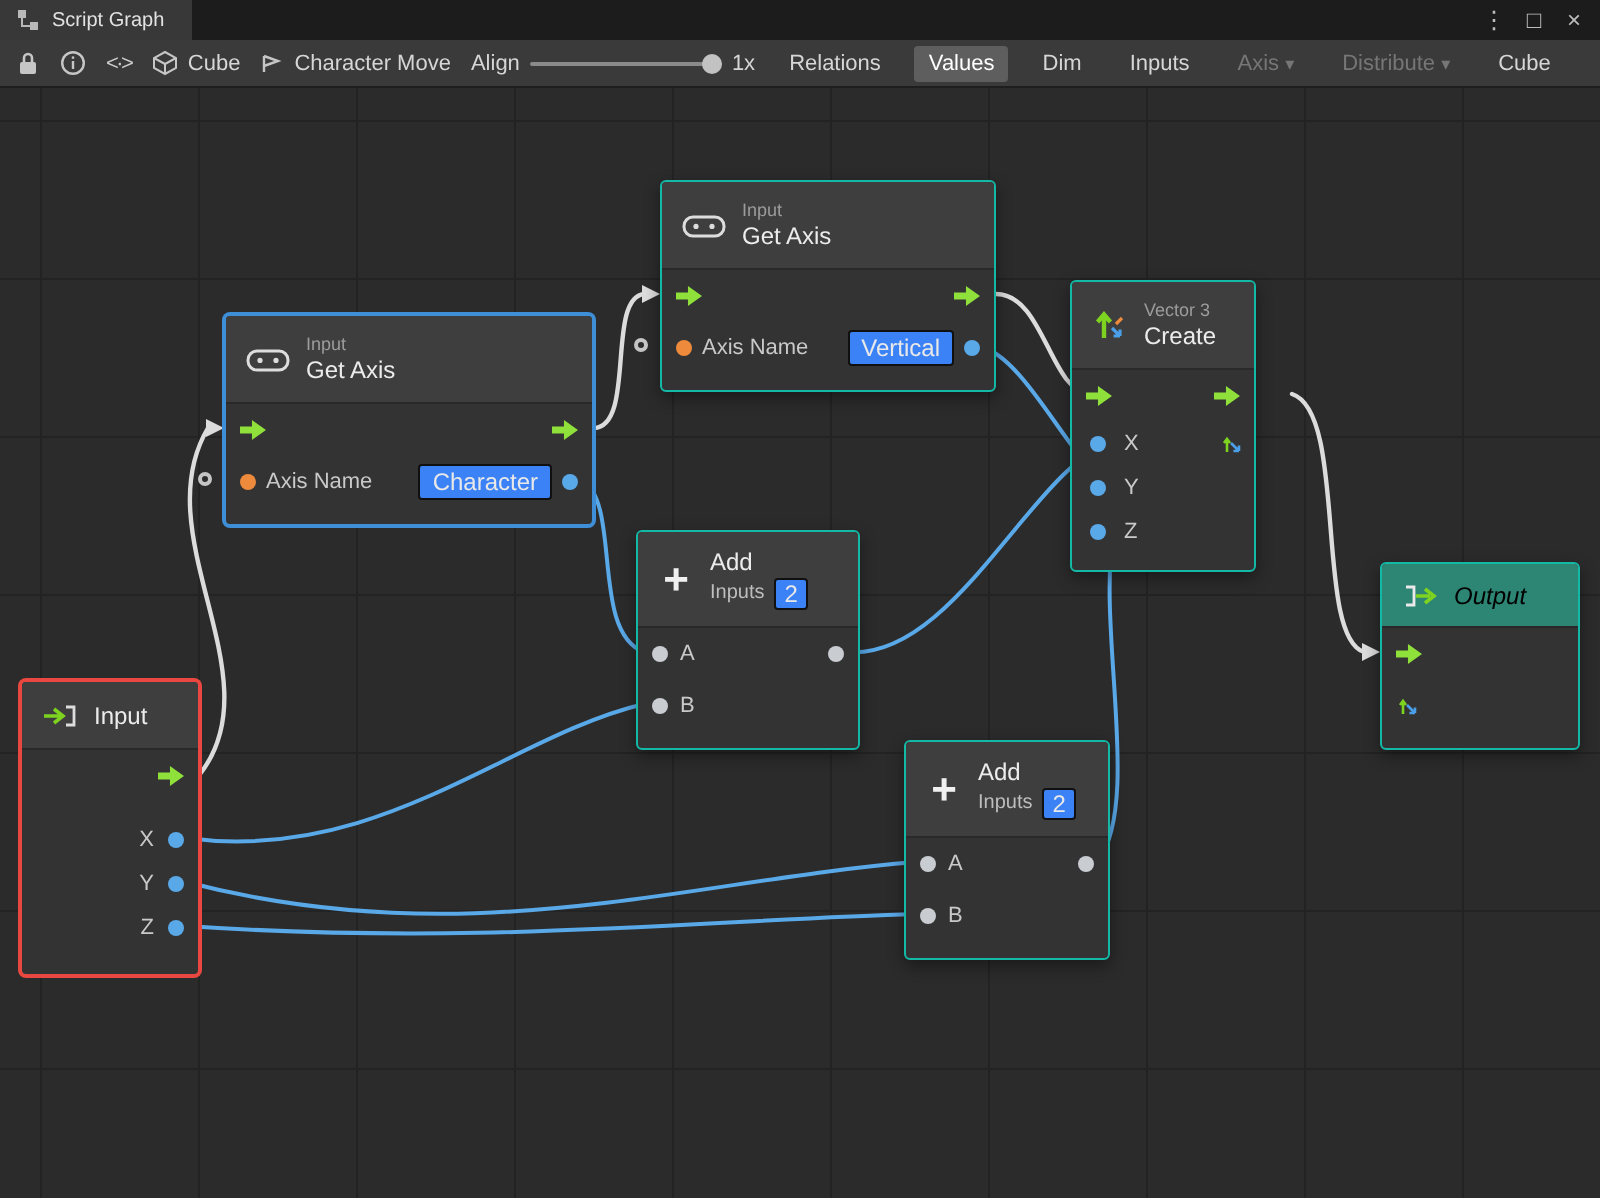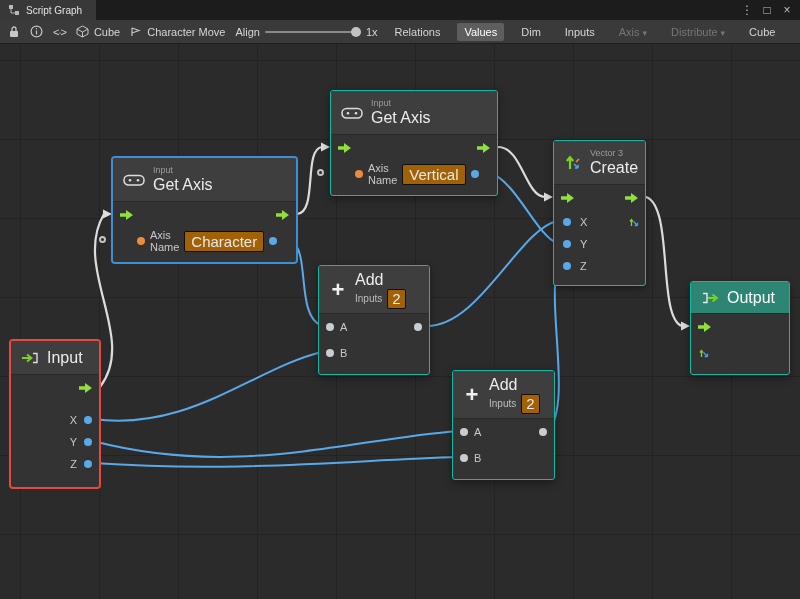--- a/index.html
+++ b/index.html
@@ -50,55 +50,55 @@
           border-radius:3px; font-size:11px; color:#C9C9C9;
           box-shadow:0 3px 8px rgba(0,0,0,.4); }
   .node-header { height:44px; display:flex; align-items:center; gap:8px; padding:0 10px;
                  background:#3E3E3E; border-bottom:1px solid #292929; border-radius:2px 2px 0 0; }
   .node-header.h34 { height:34px; }
   .node-header.h32 { height:32px; }
   .node-header.h48 { height:48px; }
   .node-header.teal { background:#2D8573; }
   .titles { display:flex; flex-direction:column; line-height:1.2; }
   .node-subtitle { color:#9C9C9C; font-size:9px; }
-  .node-title { color:#ECECEC; font-size:16px; }
-  .teal .node-title { color:#ffffff; }
+  .node-title { color:#ECECEC; font-size:12px; }
+  .teal .node-title { color:#000000;font-style:italic; }
   .plus-glyph { color:#F0F0F0; font-size:22px; font-weight:bold; width:18px; text-align:center; line-height:1; }
   .inputs-row { display:flex; align-items:center; gap:5px; font-size:10px; color:#BDBDBD; }
 
   .row { display:flex; align-items:center; position:relative; }
   .row.ctrl { height:26px; padding:0 7px; justify-content:space-between; }
   .row.ctrl.right-only { justify-content:flex-end; }
-  .row.axis { height:26px; padding:0 24px; gap:5px; }
+  .row.axis { height:26px; padding:0 7px; gap:5px; }
   .row.ab { height:26px; padding:0 7px; gap:6px; }
   .row.vec { height:22px; padding:0 9px; gap:9px; }
   .row.xyz { height:22px; padding:0 7px; justify-content:flex-end; gap:7px; }
   .spacer8 { height:8px; }
   .padb12 { padding-bottom:12px; }
 
   .arrow { display:inline-block; width:13px; height:10px; background:#8FE03A;
            clip-path:polygon(0 32%,46% 32%,46% 0,100% 50%,46% 100%,46% 68%,0 68%); }
   .dot { width:8px; height:8px; border-radius:50%; flex:0 0 auto; }
   .dot.blue { background:#59A8E8; }
   .dot.orange { background:#EE8A3C; }
   .dot.gray { background:#C9CDD1; }
   .ring { position:absolute; left:-14px; top:50%; margin-top:-5px; width:7px; height:7px;
           border:2px solid #C4C4C4; border-radius:50%; background:transparent; }
-  .field { background:#a16207; border:1px solid #101010; border-radius:2px; padding:1px 6px;
-           color:#E8E8E8; font-size:15px; }
+  .field { background:#3b82f6; border:1px solid #101010; border-radius:2px; padding:1px 6px;
+           color:#E8E8E8; font-size:12px; }
   .field.small { padding:0 4px; min-width:14px; text-align:center; }
   .ml-auto { margin-left:auto; }
   .abs-right { position:absolute; right:5px; top:50%; transform:translateY(-50%); }
 
   
   .n-getaxis-v { left:330px; top:90px;  width:168px; }
   .n-getaxis-h { left:112px; top:157px; width:185px; border-color:#3E8FD8; box-shadow:0 0 0 1px #3E8FD8; }
   .n-add1      { left:318px; top:265px; width:112px; }
   .n-add2      { left:452px; top:370px; width:103px; }
-  .n-vector3   { left:553px; top:140px; width:93px;  }
+  .n-vector3   { left:535px; top:140px; width:93px;  }
   .n-input     { left:10px;  top:340px; width:90px;  border-color:#E8483F; box-shadow:0 0 0 1px #E8483F; }
   .n-output    { left:690px; top:281px; width:100px; }
 </style>
 </head>
 <body>
 
 <div class="tabbar">
   <div class="tab">
     <span class="tool-icon">
       <svg width="12" height="12" viewBox="0 0 12 12">

